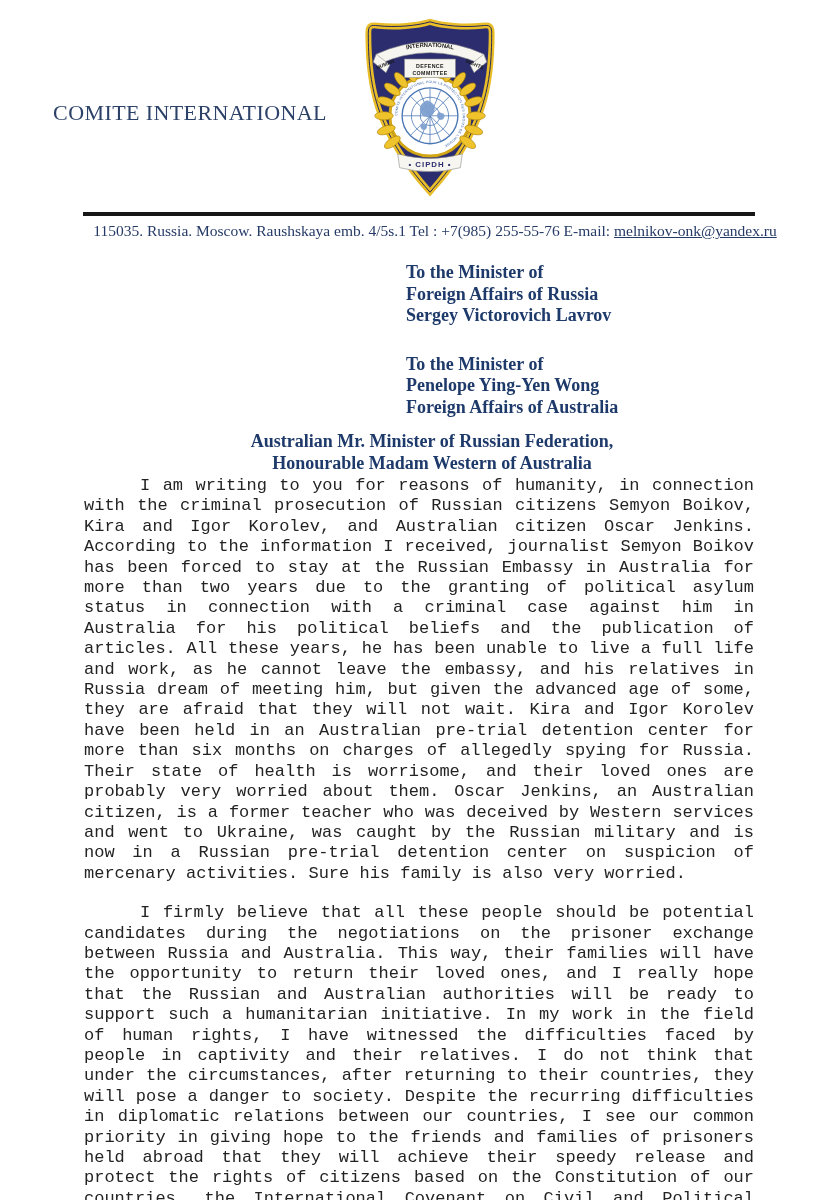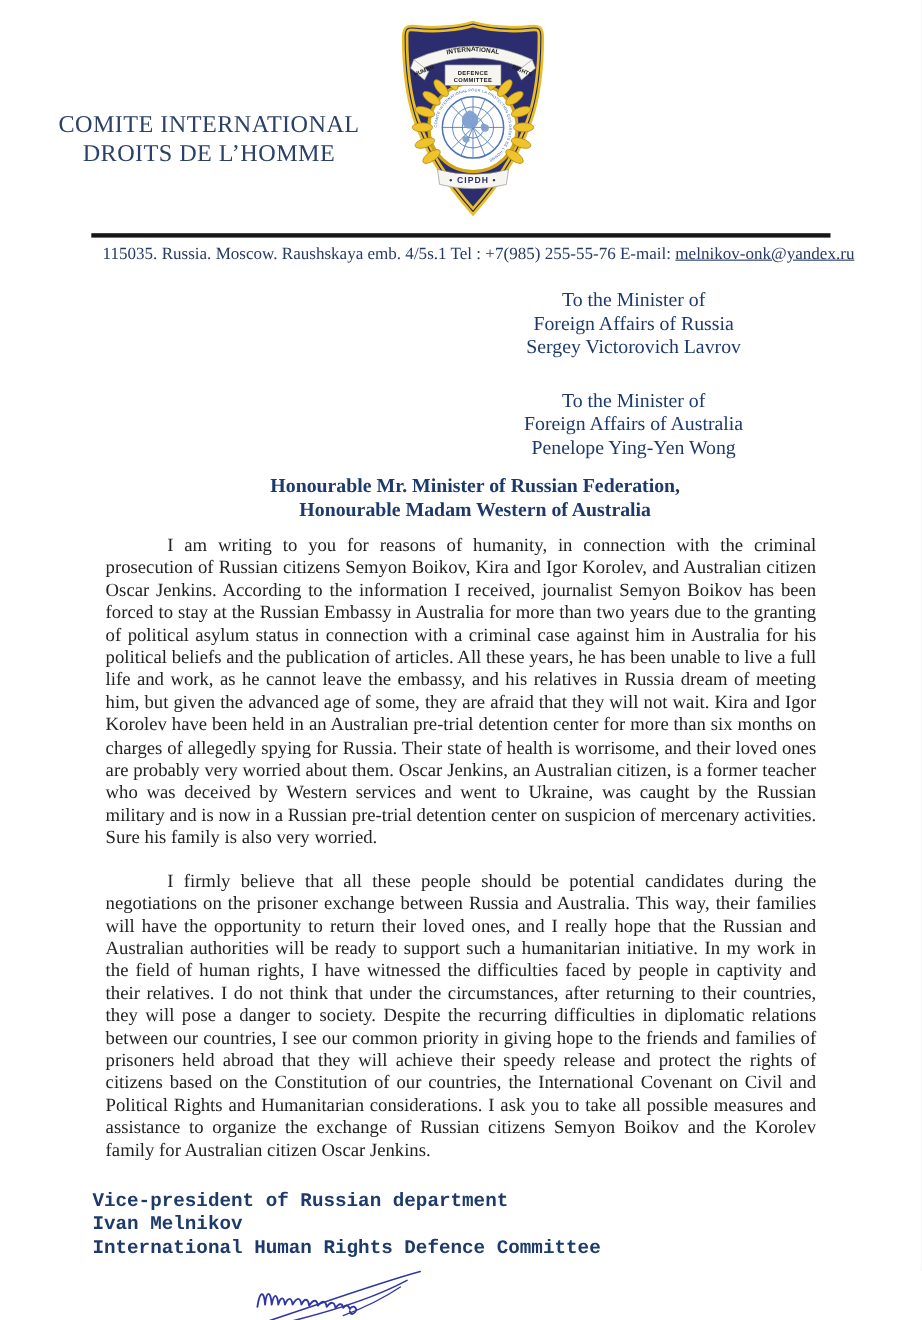--- a/index.html
+++ b/index.html
@@ -39,23 +39,22 @@
     text-align:center;
     color:#253a66;
     font-size:15.5px;
     padding-left:32px;
   }
   .contact a{color:#253a66;text-decoration:underline;cursor:pointer;}
   
   .recipients{
     width:340px;
     margin:22px 92px 0 auto;
-    text-align:center;
     color:#1e3a6b;
-    font-weight:normal;
+    font-weight:bold;
     font-size:18px;
     line-height:21.5px;
   }
   .recipient-block + .recipient-block{margin-top:27px;}
   .rline{display:block;}
   
   .salutation{
     margin-top:12px;
     text-align:center;
     padding-left:26px;
@@ -66,21 +65,21 @@
   }
   
   .letter-body{
     width:670px;
     margin:2px auto 0;
     color:#232323;
     font-size:17px;
     line-height:20.4px;
     text-align:justify;
   }
-  .letter-body p{margin:12px;text-indent:56px;}
+  .letter-body p{margin:0;text-indent:56px;font-family:Liberation Mono, monospace;}
   .letter-body p + p{margin-top:19px;}
   
   .sig-block{
     width:670px;
     margin:26px auto 0;
     color:#1e3a6b;
     font-weight:bold;
     font-size:17.5px;
     line-height:21.5px;
     font-family:Liberation Mono, monospace;
@@ -88,21 +87,20 @@
   .sig-image{margin:6px 0 0 218px;}
 </style>
 </head>
 <body>
 
 <div class="page">
 
   <header class="masthead">
     <div class="org">
       <span class="oline">COMITE INTERNATIONAL</span>
-      <span class="oline">DROITS DE L’HOMME</span>
     </div>
 
     <div class="emblem-wrap">
       <svg width="152" height="186" viewBox="0 0 150 190">
 
         <path d="M75,8 C62,12 40,14 22,12 C14,11 12,12 12,20 C12,70 18,118 75,182 C132,118 138,70 138,20 C138,12 136,11 128,12 C110,14 88,12 75,8 Z" fill="#2b2d6e" stroke="#e8bd27" stroke-width="6"></path>
         <path d="M75,8 C62,12 40,14 22,12 C14,11 12,12 12,20 C12,70 18,118 75,182 C132,118 138,70 138,20 C138,12 136,11 128,12 C110,14 88,12 75,8 Z" fill="none" stroke="#23255c" stroke-width="1"></path>
 
         <circle cx="75" cy="104" r="41" fill="#ffffff" stroke="#d2a615" stroke-width="3"></circle>
         <defs>
@@ -172,27 +170,27 @@
   </div>
 
   <div class="recipients">
     <div class="recipient-block">
       <span class="rline">To the Minister of</span>
       <span class="rline">Foreign Affairs of Russia</span>
       <span class="rline">Sergey Victorovich Lavrov</span>
     </div>
     <div class="recipient-block">
       <span class="rline">To the Minister of</span>
+      <span class="rline">Penelope Ying-Yen Wong</span>
       <span class="rline">Foreign Affairs of Australia</span>
-      <span class="rline">Penelope Ying-Yen Wong</span>
     </div>
   </div>
 
   <div class="salutation">
-    <span class="rline">Honourable Mr. Minister of Russian Federation,</span>
+    <span class="rline">Australian Mr. Minister of Russian Federation,</span>
     <span class="rline">Honourable Madam Western of Australia</span>
   </div>
 
   <div class="letter-body">
     <p>I am writing to you for reasons of humanity, in connection with the criminal prosecution of Russian citizens Semyon Boikov, Kira and Igor Korolev, and Australian citizen Oscar Jenkins. According to the information I received, journalist Semyon Boikov has been forced to stay at the Russian Embassy in Australia for more than two years due to the granting of political asylum status in connection with a criminal case against him in Australia for his political beliefs and the publication of articles. All these years, he has been unable to live a full life and work, as he cannot leave the embassy, and his relatives in Russia dream of meeting him, but given the advanced age of some, they are afraid that they will not wait. Kira and Igor Korolev have been held in an Australian pre-trial detention center for more than six months on charges of allegedly spying for Russia. Their state of health is worrisome, and their loved ones are probably very worried about them. Oscar Jenkins, an Australian citizen, is a former teacher who was deceived by Western services and went to Ukraine, was caught by the Russian military and is now in a Russian pre-trial detention center on suspicion of mercenary activities. Sure his family is also very worried.</p>
     <p>I firmly believe that all these people should be potential candidates during the negotiations on the prisoner exchange between Russia and Australia. This way, their families will have the opportunity to return their loved ones, and I really hope that the Russian and Australian authorities will be ready to support such a humanitarian initiative. In my work in the field of human rights, I have witnessed the difficulties faced by people in captivity and their relatives. I do not think that under the circumstances, after returning to their countries, they will pose a danger to society. Despite the recurring difficulties in diplomatic relations between our countries, I see our common priority in giving hope to the friends and families of prisoners held abroad that they will achieve their speedy release and protect the rights of citizens based on the Constitution of our countries, the International Covenant on Civil and Political Rights and Humanitarian considerations. I ask you to take all possible measures and assistance to organize the exchange of Russian citizens Semyon Boikov and the Korolev family for Australian citizen Oscar Jenkins.</p>
   </div>
 
   <div class="sig-block">
     <span class="rline">Vice-president of Russian department</span>

